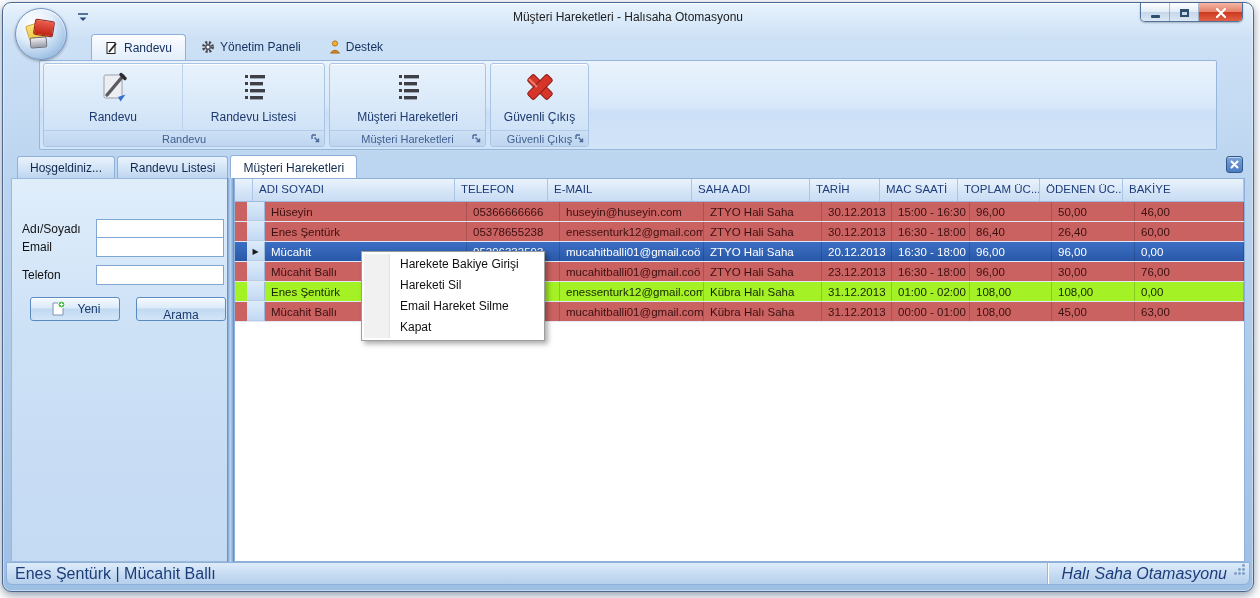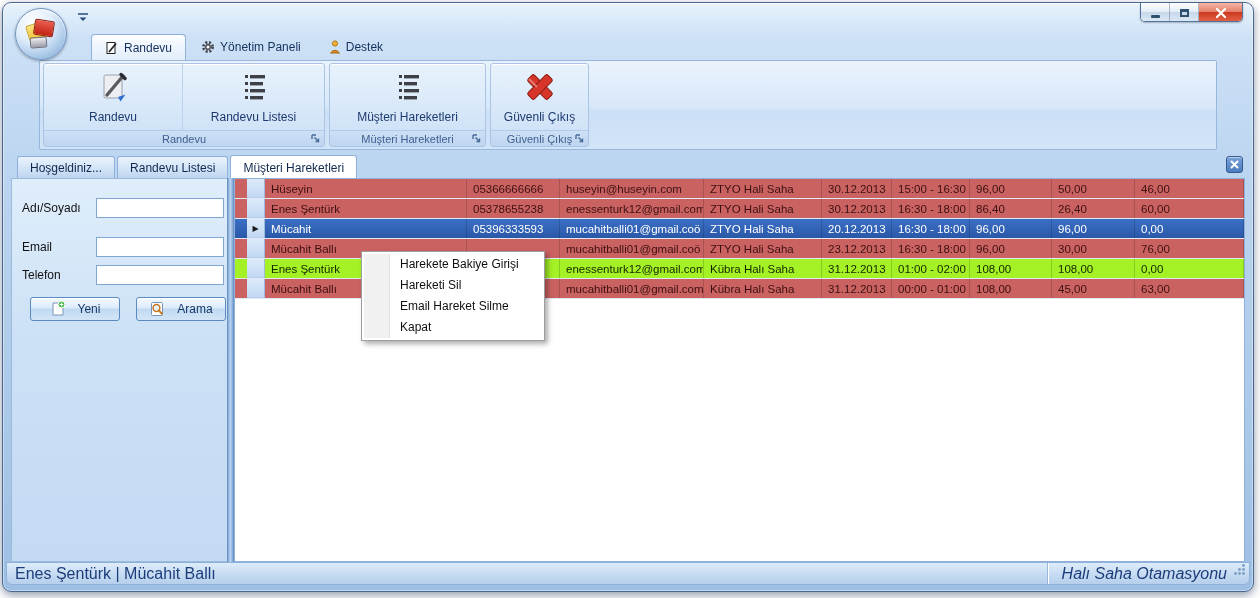--- a/index.html
+++ b/index.html
@@ -104,20 +104,21 @@
     <div class="f1"></div>
     <div class="f2"></div>
     <div class="f3"></div>
   </div>
   <div class="qat">
     <svg width="16" height="14" viewBox="0 0 16 14">
         <path d="M3 3 H13" stroke="#2a4a7a" stroke-width="1.6"></path>
         <path d="M4.5 6.5 L8 10 L11.5 6.5 Z" fill="#2a4a7a"></path>
       </svg>
   </div>
+  <div class="title">Müşteri Hareketleri - Halısaha Otomasyonu</div>
   <div class="winctrl">
     <div class="wbtn">
         <span class="g-min"></span>
       </div>
     <div class="wbtn">
         <span class="g-max"></span>
       </div>
     <div class="wbtn close">
       <svg width="14" height="12" viewBox="0 0 14 12">
           <path d="M3 2 L11 10 M11 2 L3 10" stroke="#fff" stroke-width="2.2" stroke-linecap="round"></path>
@@ -266,53 +267,65 @@
     <div class="dclose">
       <svg width="11" height="11" viewBox="0 0 11 11">
           <path d="M2.5 2.5 L8.5 8.5 M8.5 2.5 L2.5 8.5" stroke="#fff" stroke-width="2" stroke-linecap="round"></path>
         </svg>
     </div>
   </div>
 
   <div class="main">
 
     <div class="lpanel">
-      <div class="frow" style="top:19px;right:8px;">
+      <div class="frow" style="top:40px;right:8px;">
         <span>Adı/Soyadı</span>
         <input type="text" value="" style="">
       </div>
       <div class="frow" style="top:58px;right:8px;">
         <span>Email</span>
         <input type="text" value="" style="">
       </div>
       <div class="frow" style="top:86px;right:8px;">
         <span>Telefon</span>
         <input type="text" value="" style="">
       </div>
       <div class="fbtn" style="left:18px;top:118px;">
         <svg width="16" height="16" viewBox="0 0 16 16">
             <path d="M3 2 h7 l3 3 v9 h-10 z" fill="#fff" stroke="#7a94b8"></path>
             <circle cx="11.5" cy="3.5" r="3.4" fill="#3fb73f" stroke="#fff"></circle>
             <path d="M11.5 1.7 v3.6 M9.7 3.5 h3.6" stroke="#fff" stroke-width="1.2"></path>
           </svg>
         <span>Yeni</span>
       </div>
-      <div class="fbtn" style="left:124px;top:118px;">
+      <div class="fbtn" style="left:124px;top:118px;flex-direction:column;">
         <svg width="16" height="16" viewBox="0 0 16 16">
             <rect x="2.5" y="1.5" width="11" height="13" rx="1" fill="#fff" stroke="#7a94b8"></rect>
             <circle cx="7.5" cy="7" r="3.4" fill="#eaf3fc" stroke="#c87820" stroke-width="1.5"></circle>
             <path d="M9.8 9.4 L13 12.8" stroke="#c87820" stroke-width="2" stroke-linecap="round"></path>
           </svg>
         <span>Arama</span>
       </div>
     </div>
 
     <div class="split"></div>
 
     <div class="gpanel">
+      <div class="ghead">
+          <div class="hcell" style="width: 18px; min-width: 18px; padding: 0px;"></div>
+          <div class="hcell c0">ADI SOYADI</div>
+          <div class="hcell c1">TELEFON</div>
+          <div class="hcell c2">E-MAIL</div>
+          <div class="hcell c3">SAHA ADI</div>
+          <div class="hcell c4">TARİH</div>
+          <div class="hcell c5">MAC SAATİ</div>
+          <div class="hcell c6">TOPLAM ÜC...</div>
+          <div class="hcell c7">ÖDENEN ÜC...</div>
+          <div class="hcell c8">BAKİYE</div>
+        </div>
       <div>
           <div class="grow red">
             <div class="rowhdr"></div>
             <div class="cell c0">Hüseyin</div>
             <div class="cell c1">05366666666</div>
             <div class="cell c2">huseyin@huseyin.com</div>
             <div class="cell c3">ZTYO Hali Saha</div>
             <div class="cell c4">30.12.2013</div>
             <div class="cell c5">15:00 - 16:30</div>
             <div class="cell c6 num">96,00</div>

